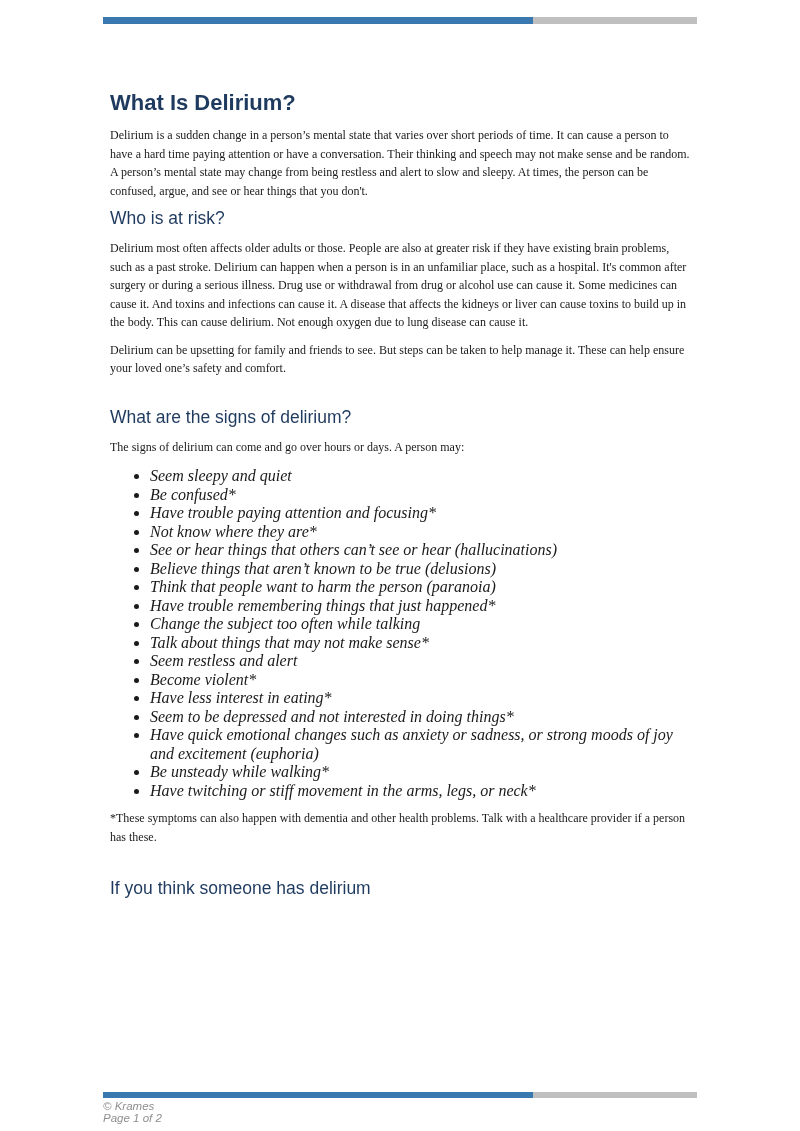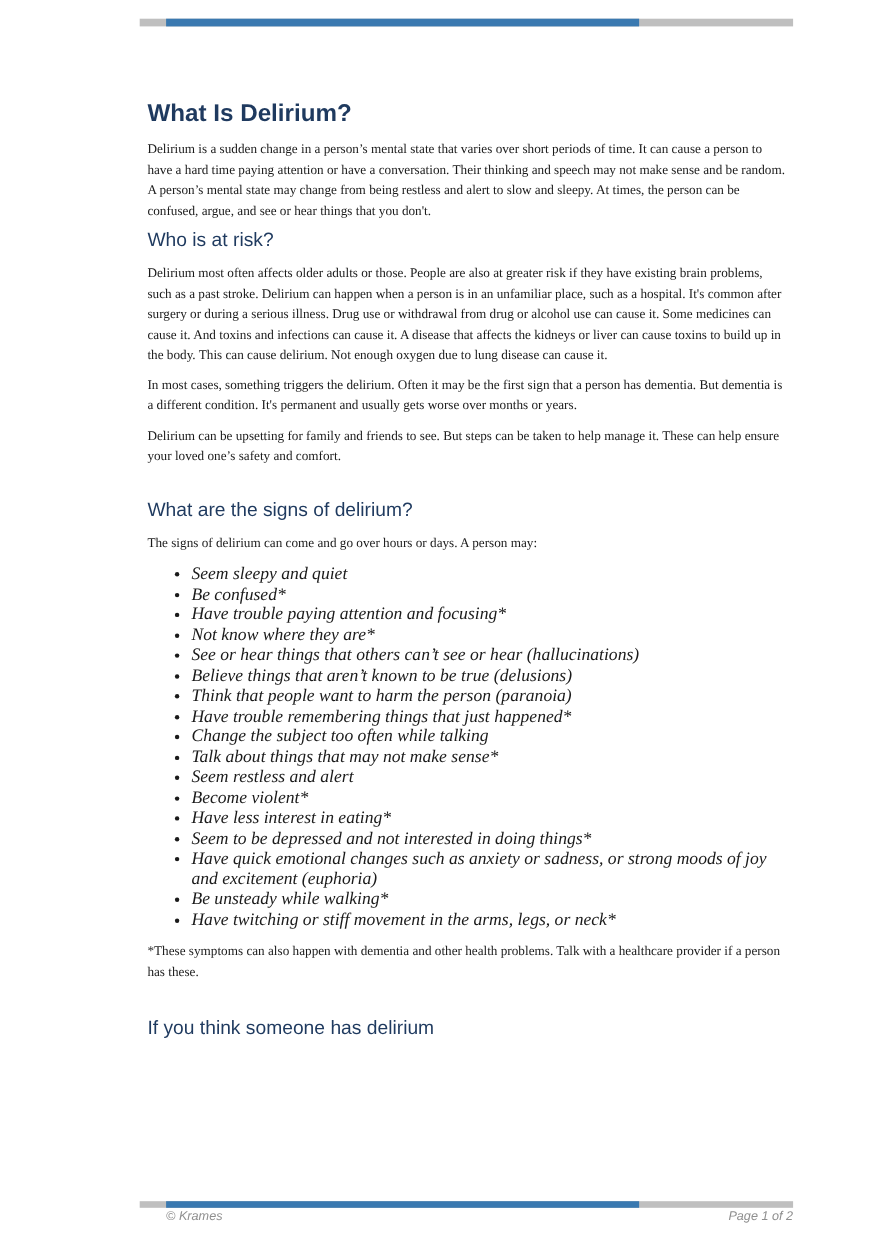--- a/index.html
+++ b/index.html
@@ -2,21 +2,21 @@
 <html style="--accent-blue: #3a79b0; --bar-gray: #bfbfbf; --heading-navy: #1f3a5f; --body-text: #1a1a1a; --footer-gray: #8f8f8f;"><head>
 <meta charset="utf-8">
 <style>
   :root {
     --accent-blue: #3a79b0;
     --bar-gray: #bfbfbf;
     --heading-navy: #1f3a5f;
     --body-text: #1a1a1a;
     --footer-gray: #8f8f8f;
   }
-  * { box-sizing: border-box; margin-left: 24px; }
+  * { box-sizing: border-box; }
   html, body { margin: 0; padding: 0; }
   body {
     width: 800px;
     height: 1131px;
     background: #ffffff;
     position: relative;
     overflow: hidden;
     font-family: "Liberation Serif", serif;
     color: var(--body-text);
   }
@@ -79,37 +79,37 @@
     position: absolute;
     left: 103px;
     width: 594px;
     top: 1100px;
     display: flex;
     justify-content: space-between;
     font-family: "Liberation Sans", sans-serif;
     font-style: italic;
     font-size: 11.5px;
     color: var(--footer-gray);
+    flex-direction: column;
   }
 </style>
 </head>
 <body>
 
 <div class="bar topbar">
   <div class="bar-blue"></div>
 </div>
 
 <div class="content">
   <h1>What Is Delirium?</h1>
 
   <p>Delirium is a sudden change in a person’s mental state that varies over short periods of time. It can cause a person to have a hard time paying attention or have a conversation. Their thinking and speech may not make sense and be random. A person’s mental state may change from being restless and alert to slow and sleepy. At times, the person can be confused, argue, and see or hear things that you don't.</p>
 
   <h2>Who is at risk?</h2>
   <p>Delirium most often affects older adults or those. People are also at greater risk if they have existing brain problems, such as a past stroke. Delirium can happen when a person is in an unfamiliar place, such as a hospital. It's common after surgery or during a serious illness. Drug use or withdrawal from drug or alcohol use can cause it. Some medicines can cause it. And toxins and infections can cause it. A disease that affects the kidneys or liver can cause toxins to build up in the body. This can cause delirium. Not enough oxygen due to lung disease can cause it.</p>
-  <p>In most cases, something triggers the delirium. Often it may be the first sign that a person has dementia. But dementia is a different condition. It's permanent and usually gets worse over months or years.</p>
   <p>Delirium can be upsetting for family and friends to see. But steps can be taken to help manage it. These can help ensure your loved one’s safety and comfort.</p>
 
   <h2 class="gap-lg">What are the signs of delirium?</h2>
   <p>The signs of delirium can come and go over hours or days. A person may:</p>
   <ul class="signs-list">
       <li>Seem sleepy and quiet</li>
       <li>Be confused*</li>
       <li>Have trouble paying attention and focusing*</li>
       <li>Not know where they are*</li>
       <li>See or hear things that others can’t see or hear (hallucinations)</li>

